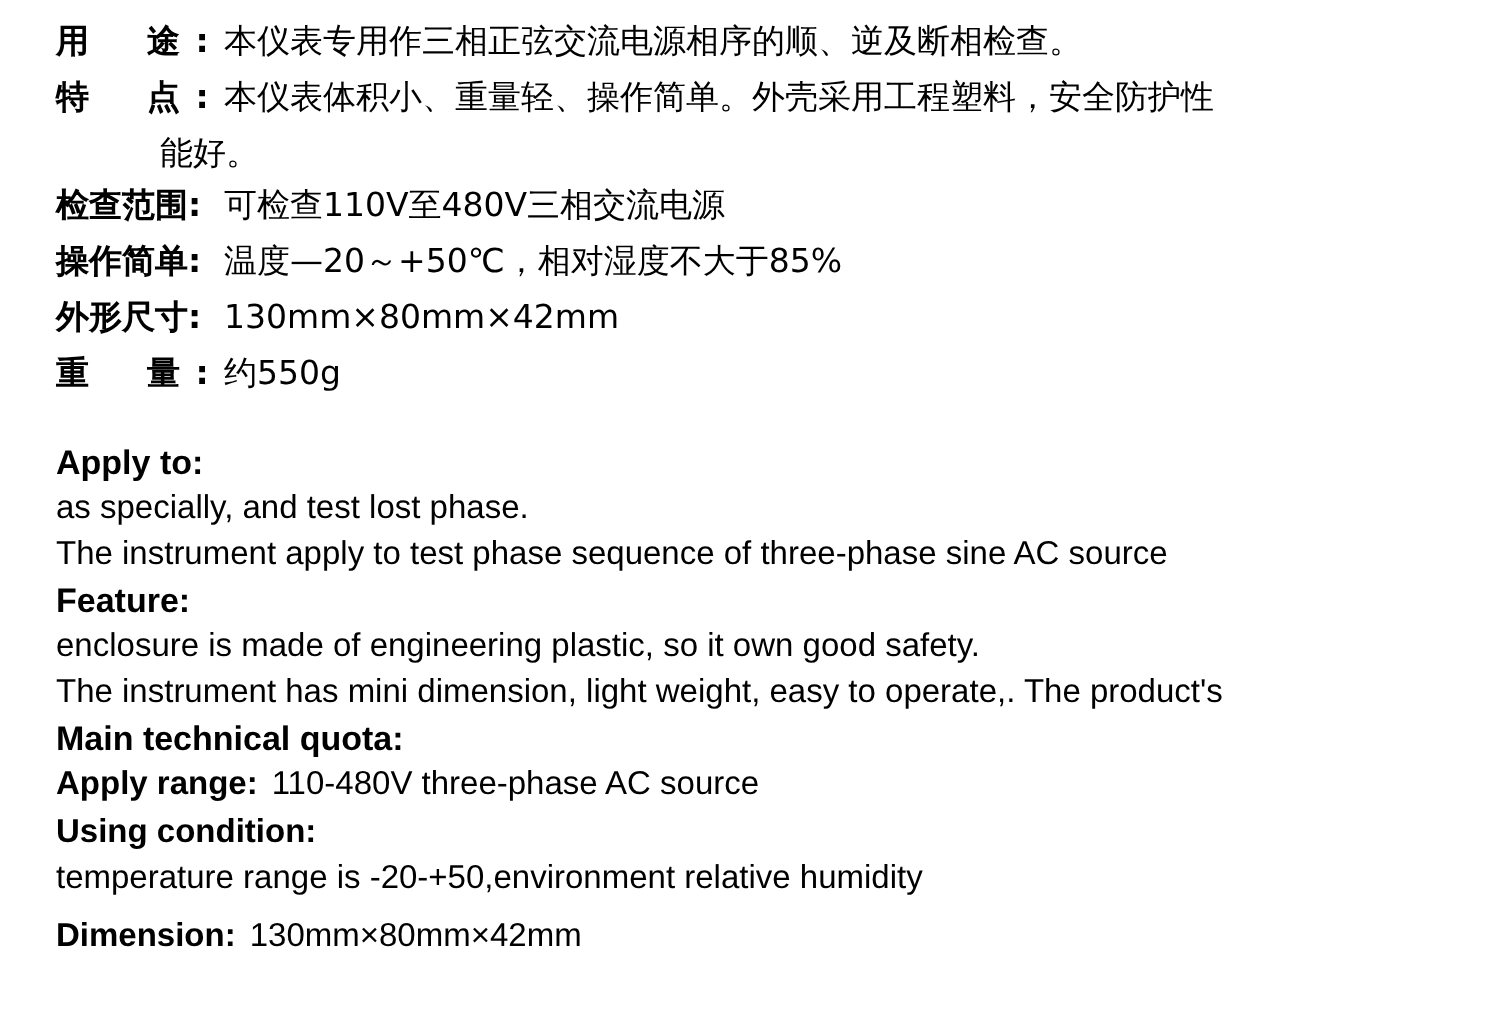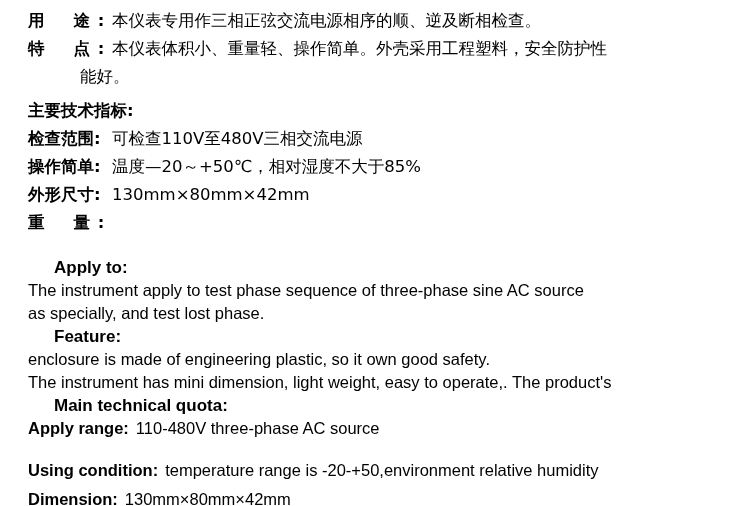--- a/index.html
+++ b/index.html
@@ -78,21 +78,20 @@
 
   
   .en-block {
     margin-top: 20px;
     font-size: 16.5px;
     line-height: 23px;
   }
   .en-head {
     font-weight: bold;
     font-size: 17px;
-    margin-left: 26px;
   }
   .en-para {
     font-weight: normal;
     font-size: 16.5px;
   }
   .en-row {
     display: flex;
     align-items: baseline;
   }
   .en-key {
@@ -103,21 +102,21 @@
   }
   .en-val {
     font-weight: normal;
     flex: 1 1 auto;
   }
   .en-cont-indent {
     padding-left: 120px;
     font-weight: normal;
   }
   .mt6 { margin-top: 6px; }
-  .mt3 { margin-top: 19px; }
+  .mt3 { margin-top: 1px; flex-direction: column; }
 </style>
 </head>
 <body>
 
 <div class="page">
 
   <div class="cn-block">
 
     <div class="cn-row">
       <div class="cn-label spaced">
@@ -132,21 +131,20 @@
       <div class="cn-label spaced">
         <span>特</span>
         <span>点</span>
       </div>
       <div class="cn-colon">:</div>
       <div class="cn-text">本仪表体积小、重量轻、操作简单。外壳采用工程塑料，安全防护性</div>
     </div>
 
     <div class="cn-indent-cont">能好。</div>
 
-    <div class="cn-heading">主要技术指标:</div>
 
     <div class="cn-row">
       <div class="cn-narrow-label">检查范围:</div>
       <div class="cn-val">可检查110V至480V三相交流电源</div>
     </div>
 
     <div class="cn-row">
       <div class="cn-narrow-label">操作简单:</div>
       <div class="cn-val">温度—20～+50℃，相对湿度不大于85%</div>
     </div>
@@ -155,29 +153,30 @@
       <div class="cn-narrow-label">外形尺寸:</div>
       <div class="cn-val">130mm×80mm×42mm</div>
     </div>
 
     <div class="cn-row">
       <div class="cn-label spaced">
         <span>重</span>
         <span>量</span>
       </div>
       <div class="cn-colon">:</div>
+      <div class="cn-val">约550g</div>
     </div>
 
   </div>
 
   <div class="en-block">
 
     <div class="en-head">Apply to:</div>
+    <div class="en-para">as specially, and test lost phase.</div>
     <div class="en-para">The instrument apply to test phase sequence of three-phase sine AC source</div>
-    <div class="en-para">as specially, and test lost phase.</div>
 
     <div class="en-head">Feature:</div>
     <div class="en-para">enclosure is made of engineering plastic, so it  own good safety.</div>
     <div class="en-para">The instrument has mini dimension, light weight, easy to operate,. The product's</div>
 
     <div class="en-head">Main technical quota:</div>
 
     <div class="en-row">
       <div class="en-key">Apply range:</div>
       <div class="en-val">110-480V three-phase AC source</div>

